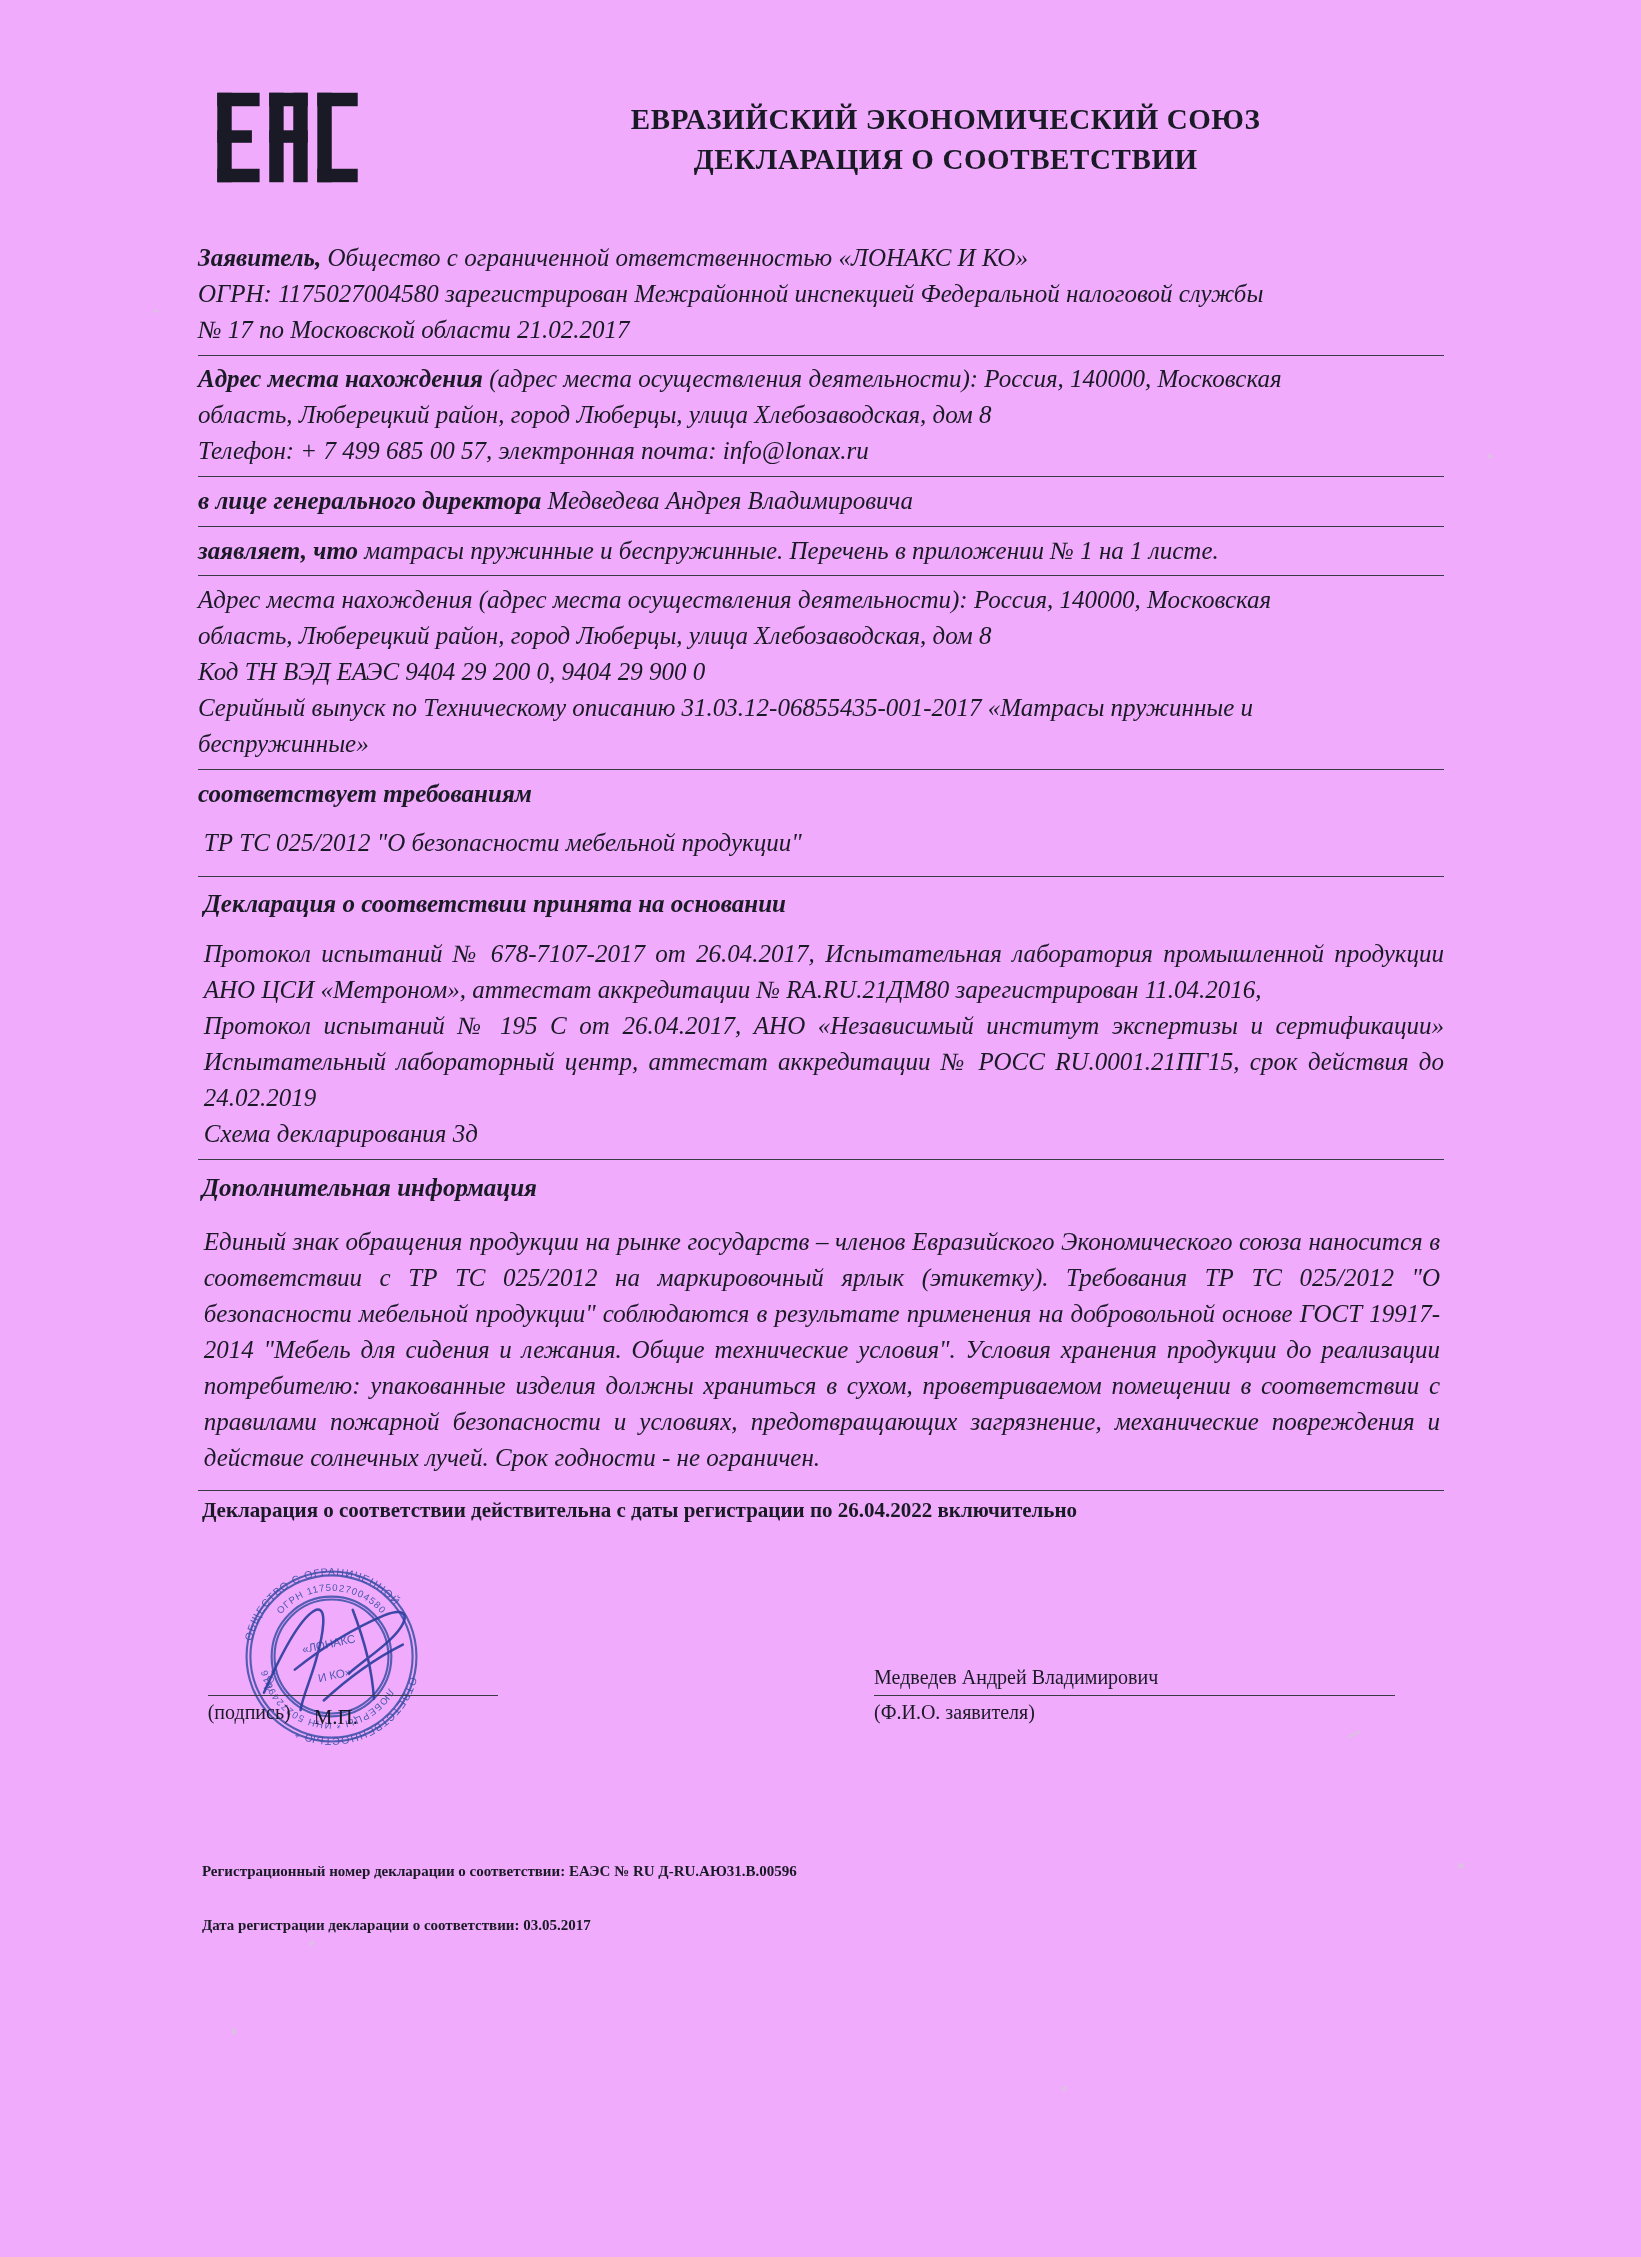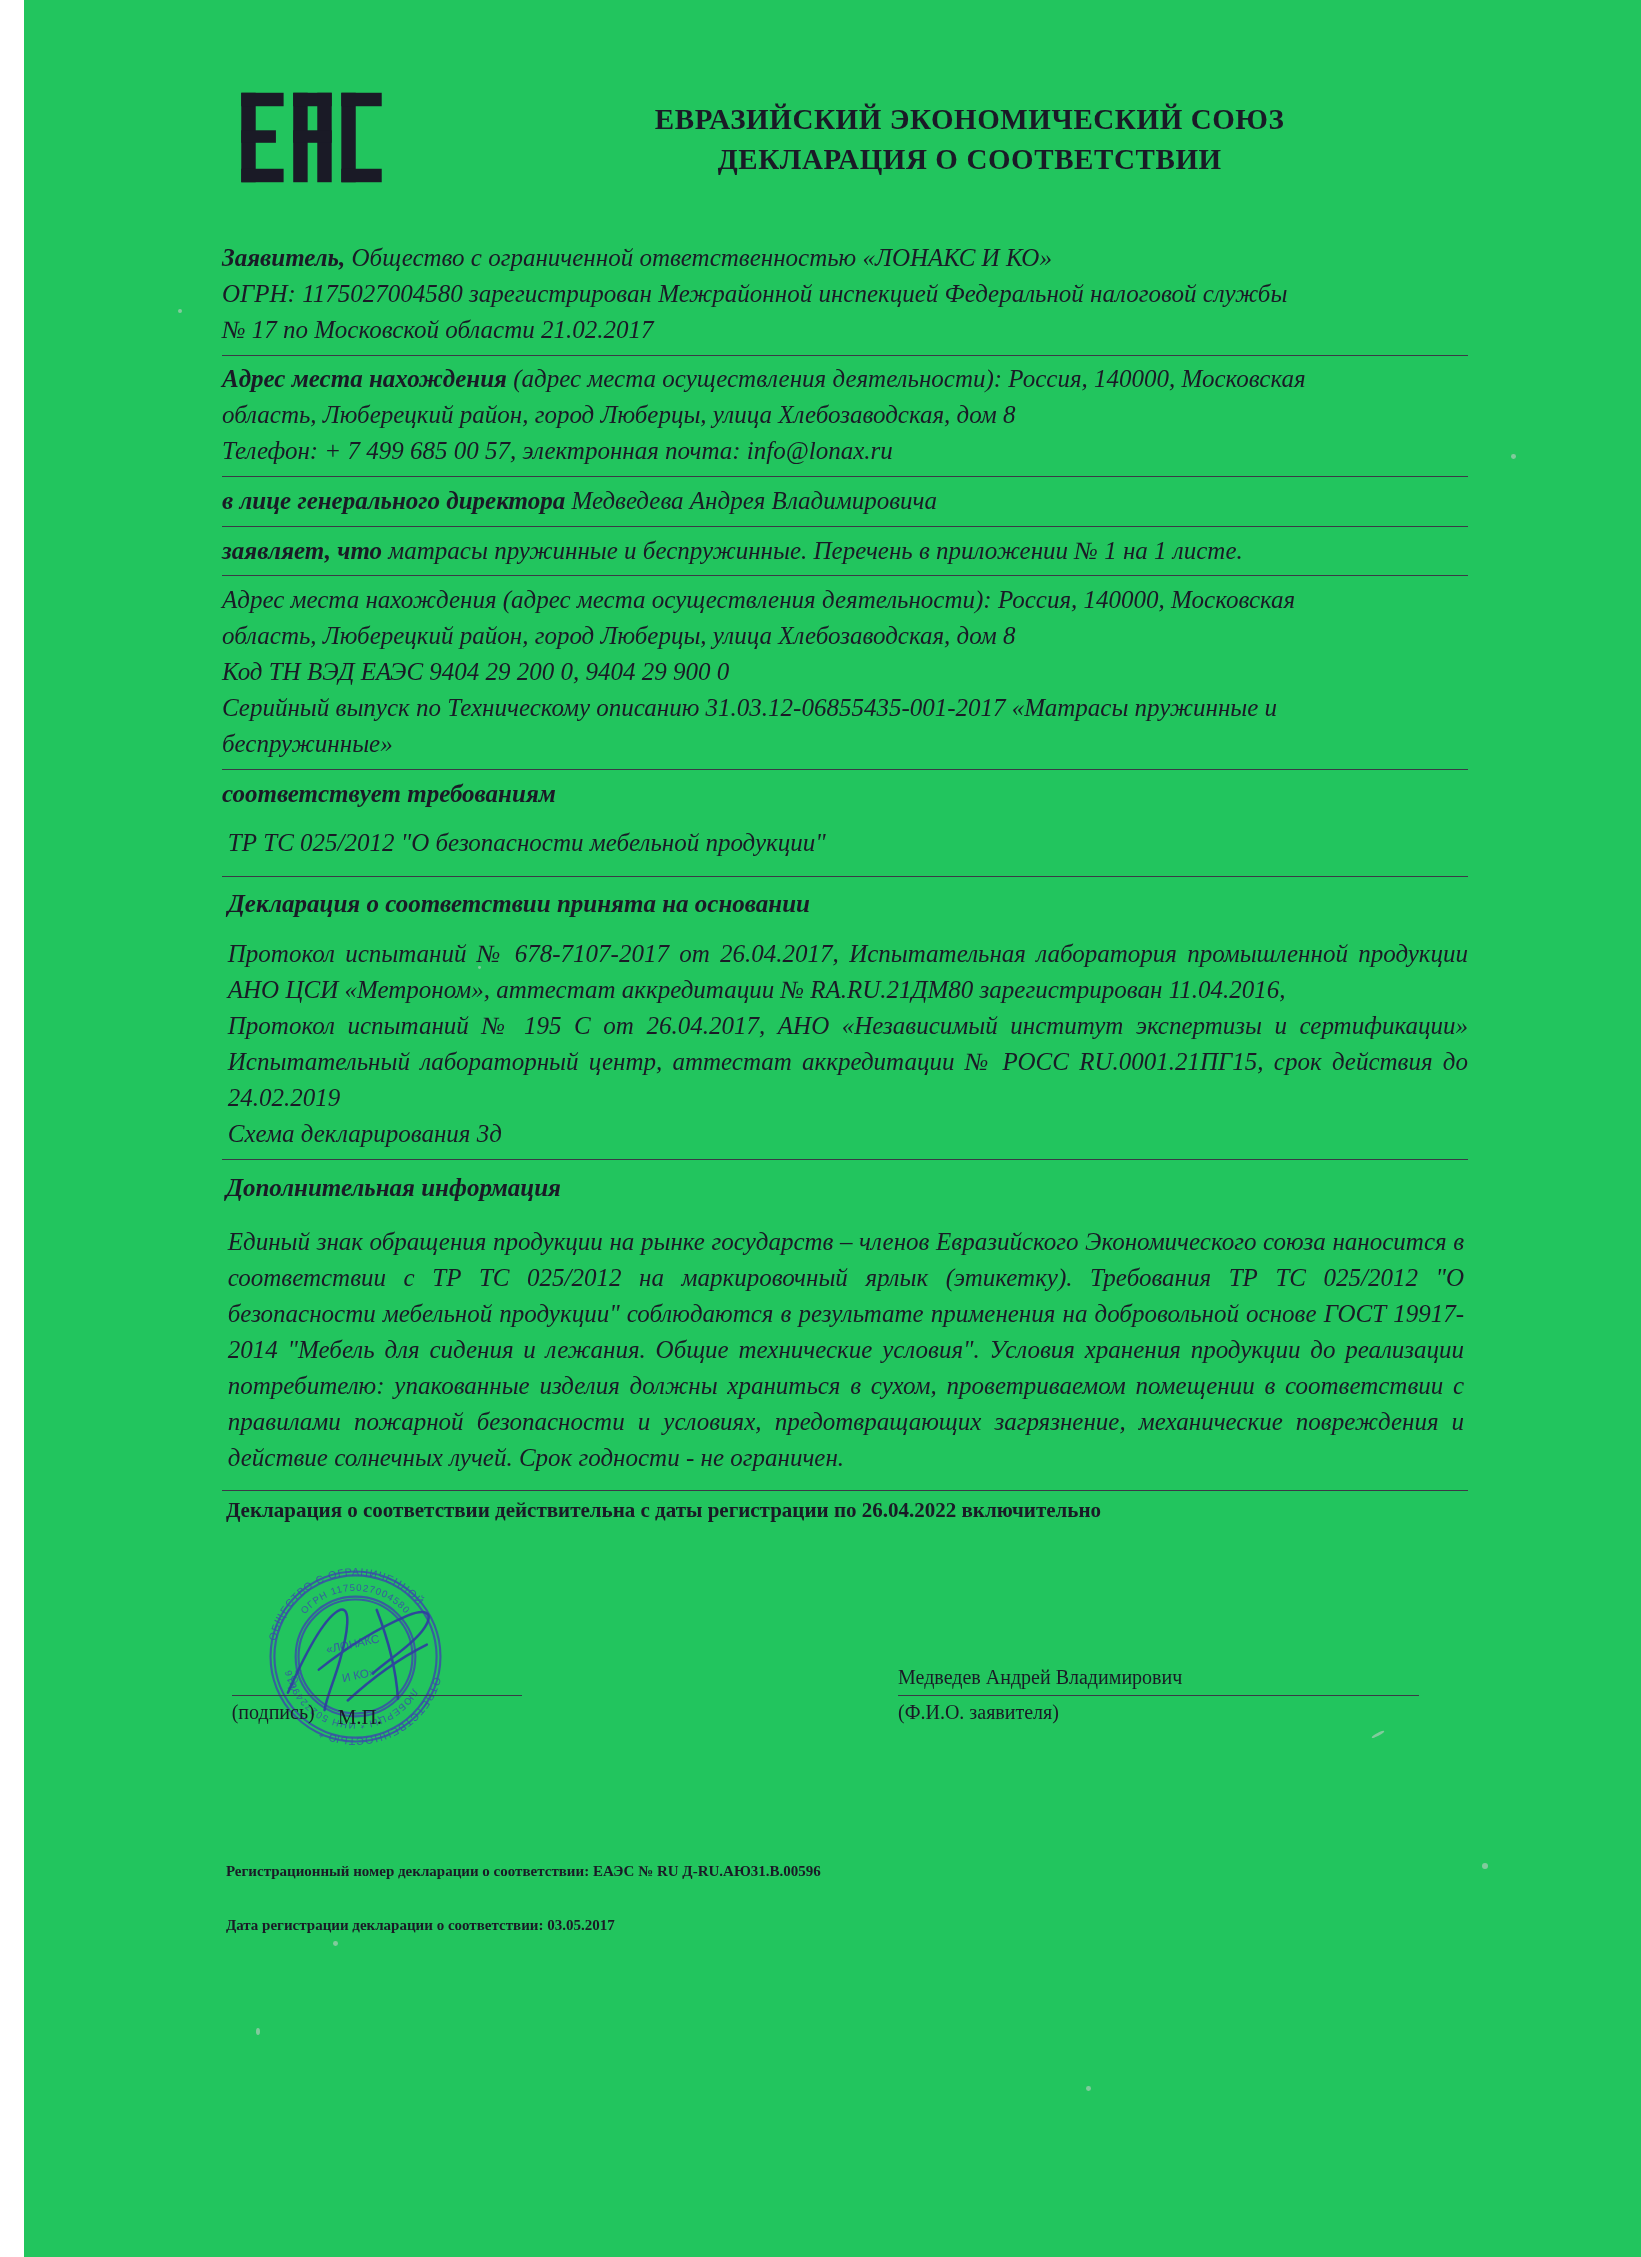--- a/index.html
+++ b/index.html
@@ -11,22 +11,21 @@
     width: 1641px;
     height: 2257px;
     position: relative;
     font-family: "Liberation Serif", serif;
     color: #1a1a26;
     overflow: hidden;
   }
   .page {
     position: absolute;
     inset: 0;
-    background: #22c55e;
-    margin-left: 24px;
+    background: #f0abfc;
   }
   
   .speck {
     position: absolute;
     background: #cfcfcf;
     border-radius: 50%;
     opacity: .55;
   }
 
   .doc {

